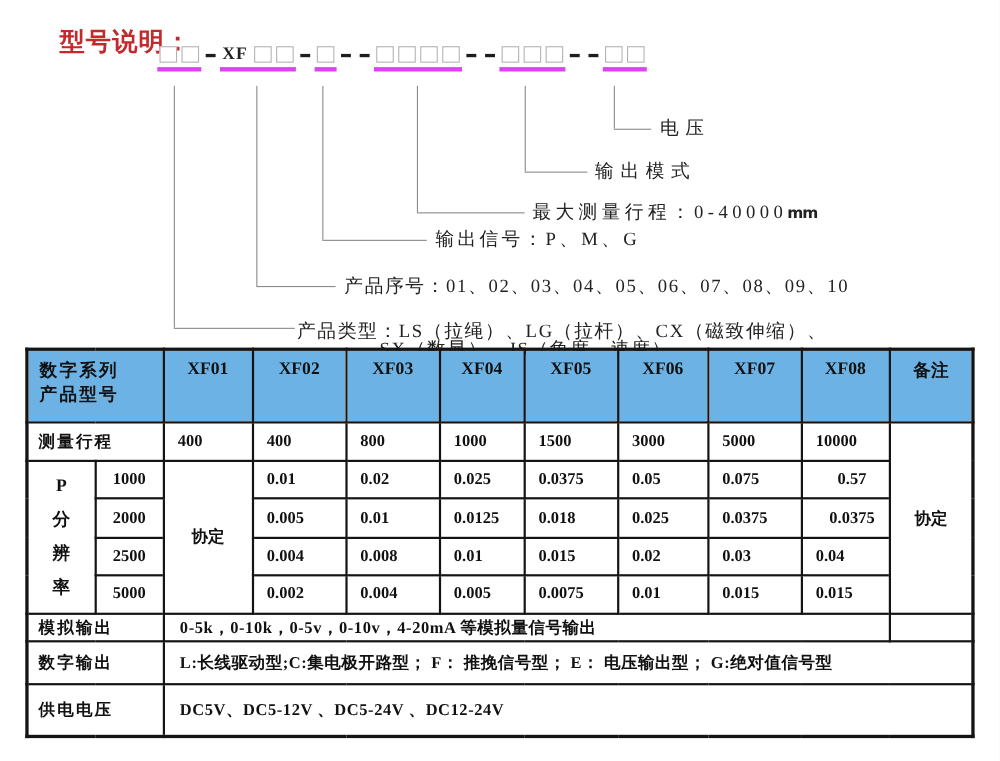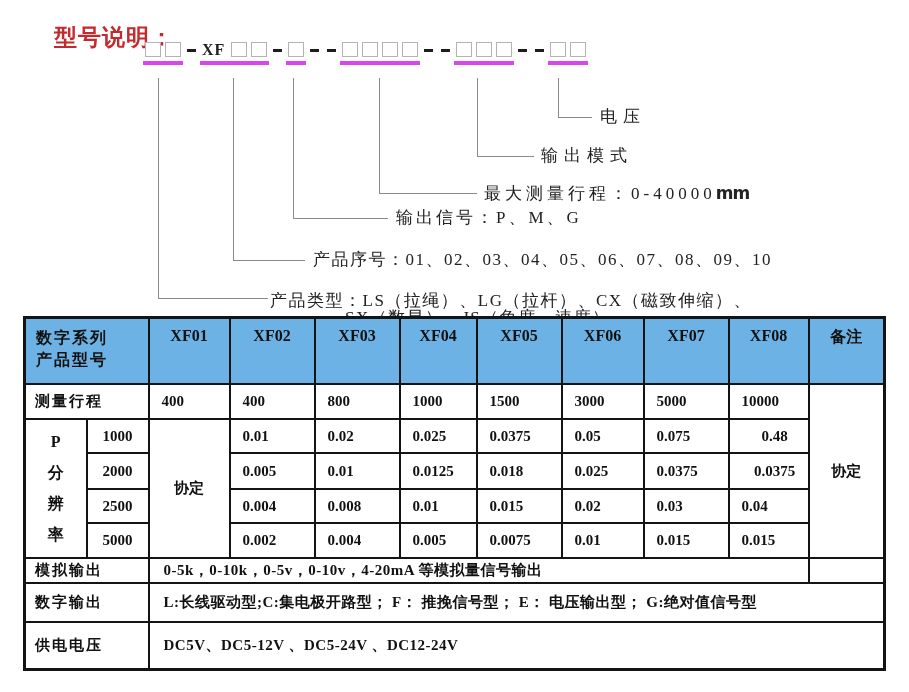--- a/index.html
+++ b/index.html
@@ -17,21 +17,21 @@
   .model-line{position:absolute;left:143px;top:40px;display:flex;align-items:flex-start;}
   .grp{display:inline-flex;align-items:center;gap:4px;border-bottom:4px solid #d946ef;padding:2px 2px 4px 2px;}
   .mbox{width:16px;height:15px;border:1px solid #b3b3b3;background:#fff;box-sizing:border-box;}
   .mdash{width:9px;height:3px;background:#1d1d1d;margin:9px 4px 0 4px;flex:0 0 auto;}
   .xf-text{font-size:16px;font-weight:600;letter-spacing:1px;color:#222;line-height:15px;padding-right:2px;}
   
   .vline{position:absolute;width:1px;background:#8a8a8a;}
   .hline{position:absolute;height:1px;background:#8a8a8a;}
   .callout-label{position:absolute;font-size:17px;color:#222;line-height:20px;white-space:nowrap;}
   .ls6{letter-spacing:6px;} .ls4{letter-spacing:4px;} .ls3{letter-spacing:3px;} .ls1{letter-spacing:1.5px;text-align:center;}
-  .unit-mm{font-family:"DejaVu Sans","Liberation Sans",sans-serif;font-weight:800;letter-spacing:-1px;font-size:17px;}
+  .unit-mm{font-family:"DejaVu Sans","Liberation Sans",sans-serif;font-weight:800;letter-spacing:-1px;font-size:14px;}
   
   .spec-table{
     position:absolute;left:23px;top:316px;width:860px;height:355px;
     border-collapse:collapse;table-layout:fixed;
     font-size:15px;font-weight:bold;color:#111;
   }
   .spec-table td{border:2px solid #141414;padding:0;vertical-align:middle;overflow:hidden;}
   .spec-table{border:3px solid #141414;}
   .hdr{background:#6cb2e4;vertical-align:top !important;text-align:center;padding-top:8px !important;font-size:16px;}
   .hdr-left{text-align:left;padding:8px 0 0 10px !important;letter-spacing:2px;line-height:22px;}
@@ -169,21 +169,21 @@
 辨
 率</td>
       <td class="ctr">1000</td>
       <td rowspan="4" class="ctr">协定</td>
       <td class="val">0.01</td>
       <td class="val">0.02</td>
       <td class="val">0.025</td>
       <td class="val">0.0375</td>
       <td class="val">0.05</td>
       <td class="val">0.075</td>
-      <td class="val ctr">0.48</td>
+      <td class="val ctr">0.57</td>
     </tr>
     <tr style="height:34px;">
       <td class="ctr">2000</td>
       <td class="val">0.005</td>
       <td class="val">0.01</td>
       <td class="val">0.0125</td>
       <td class="val">0.018</td>
       <td class="val">0.025</td>
       <td class="val">0.0375</td>
       <td class="val ctr">0.0375</td>

